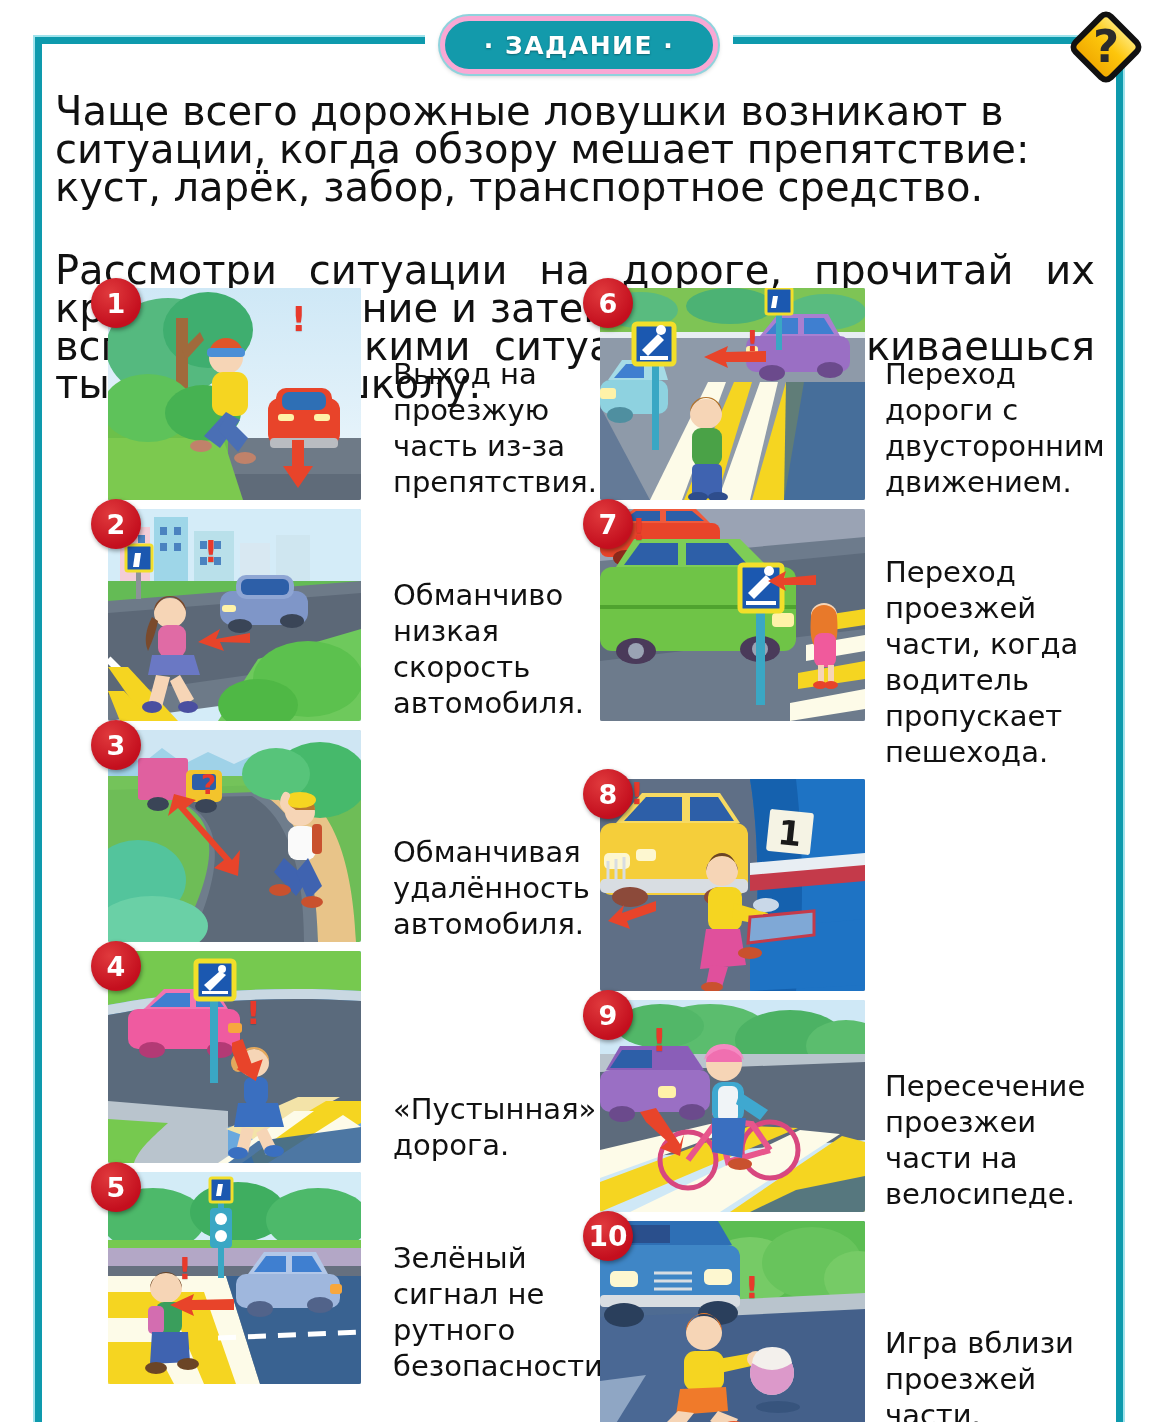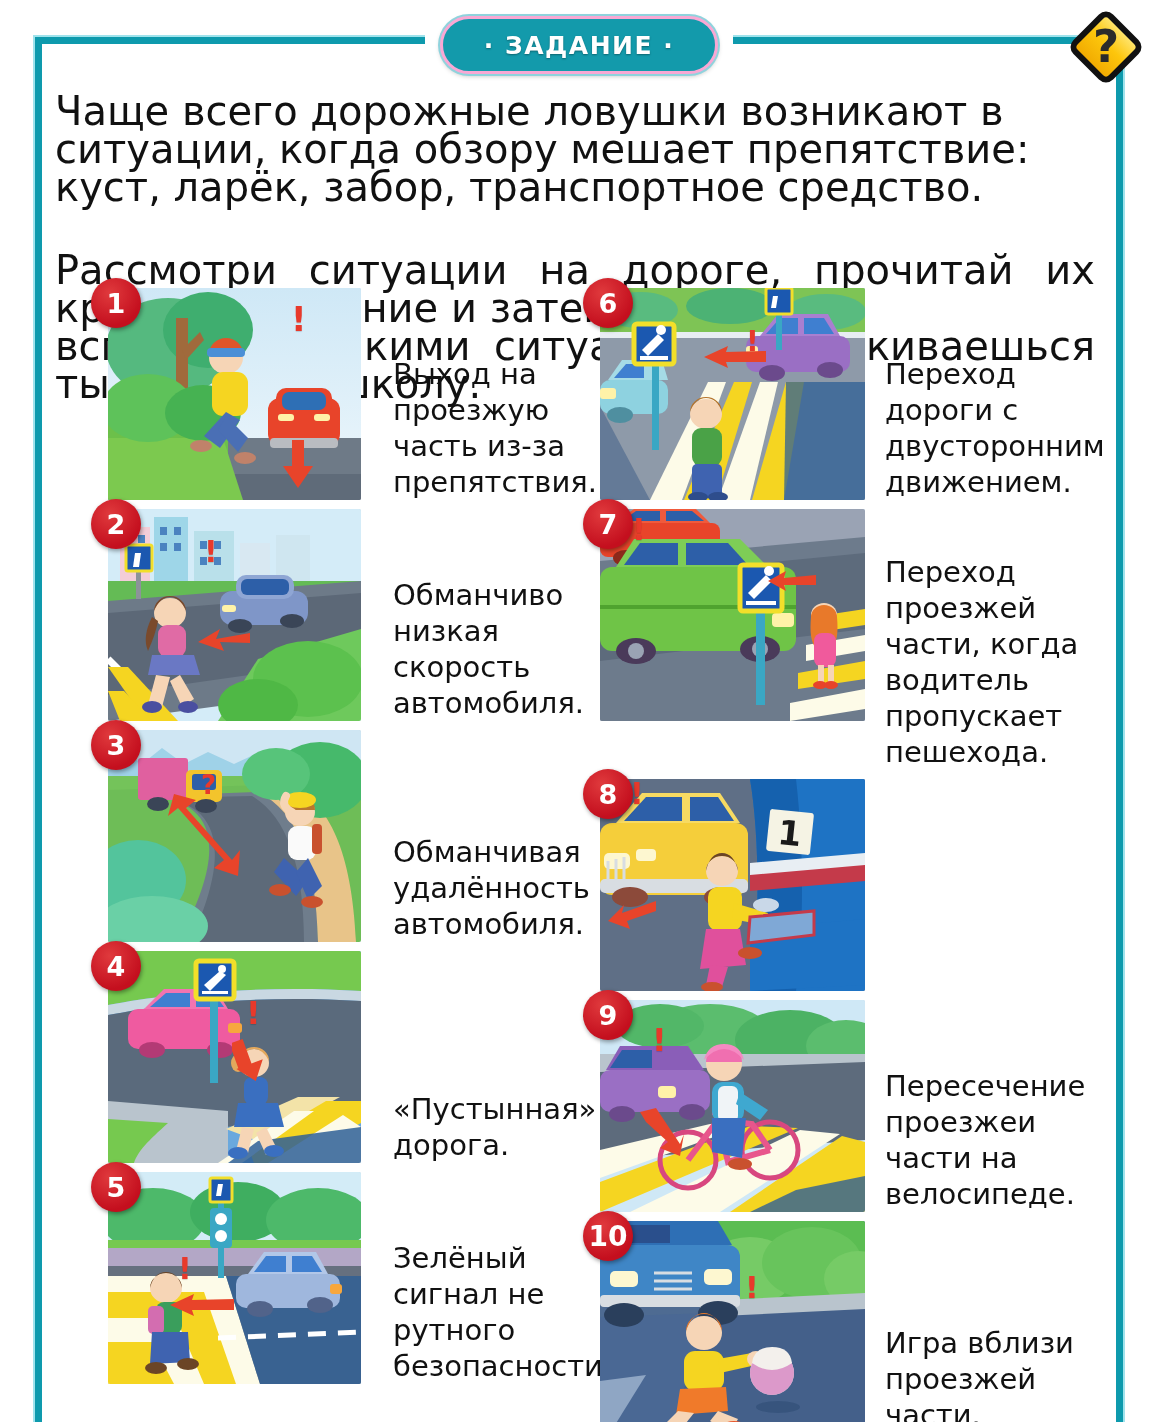--- a/index.html
+++ b/index.html
@@ -40,21 +40,21 @@
     background:#ffffff;
   }
 
   
   #title-badge {
     position:absolute;
     left:440px; top:16px;
     width:278px; height:58px;
     background:#139aab;
     border-radius:29px;
-    border:3px solid #f9a8d4;
+    border:5px solid #f9a8d4;
     box-shadow:0 0 0 2px #8fd3dd, 0 2px 5px rgba(0,0,0,.25);
     display:flex; align-items:center; justify-content:center;
     z-index:6;
   }
   #title-badge span {
     color:#ffffff;
     font-weight:bold;
     font-size:25px;
     letter-spacing:1.5px;
     text-shadow:0 1px 2px rgba(0,0,0,.35);

